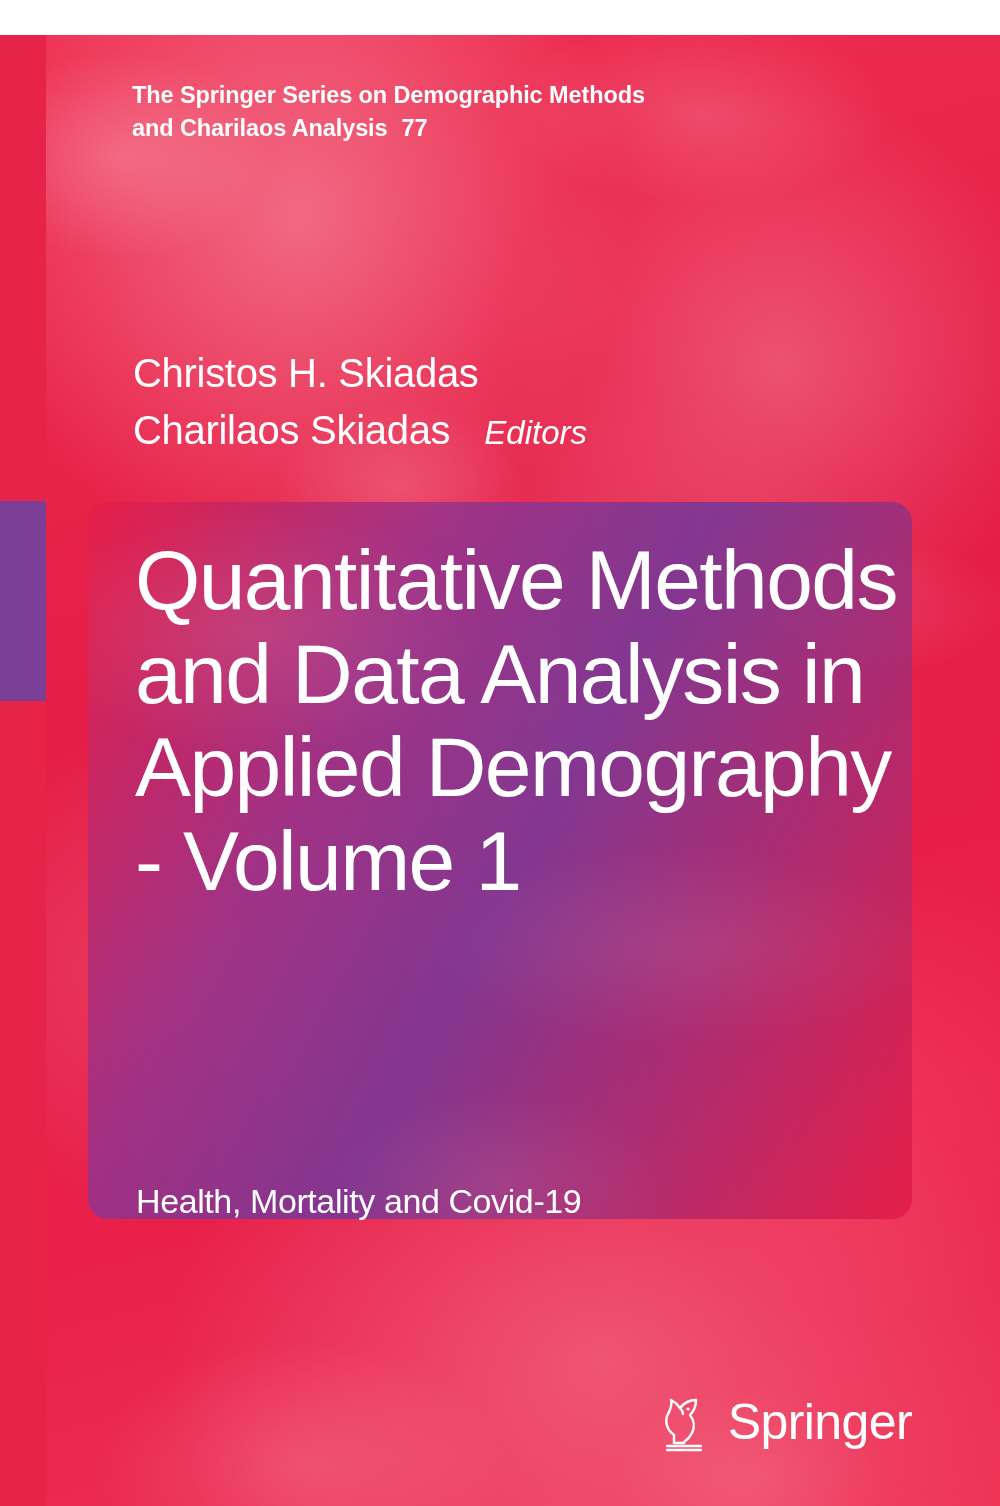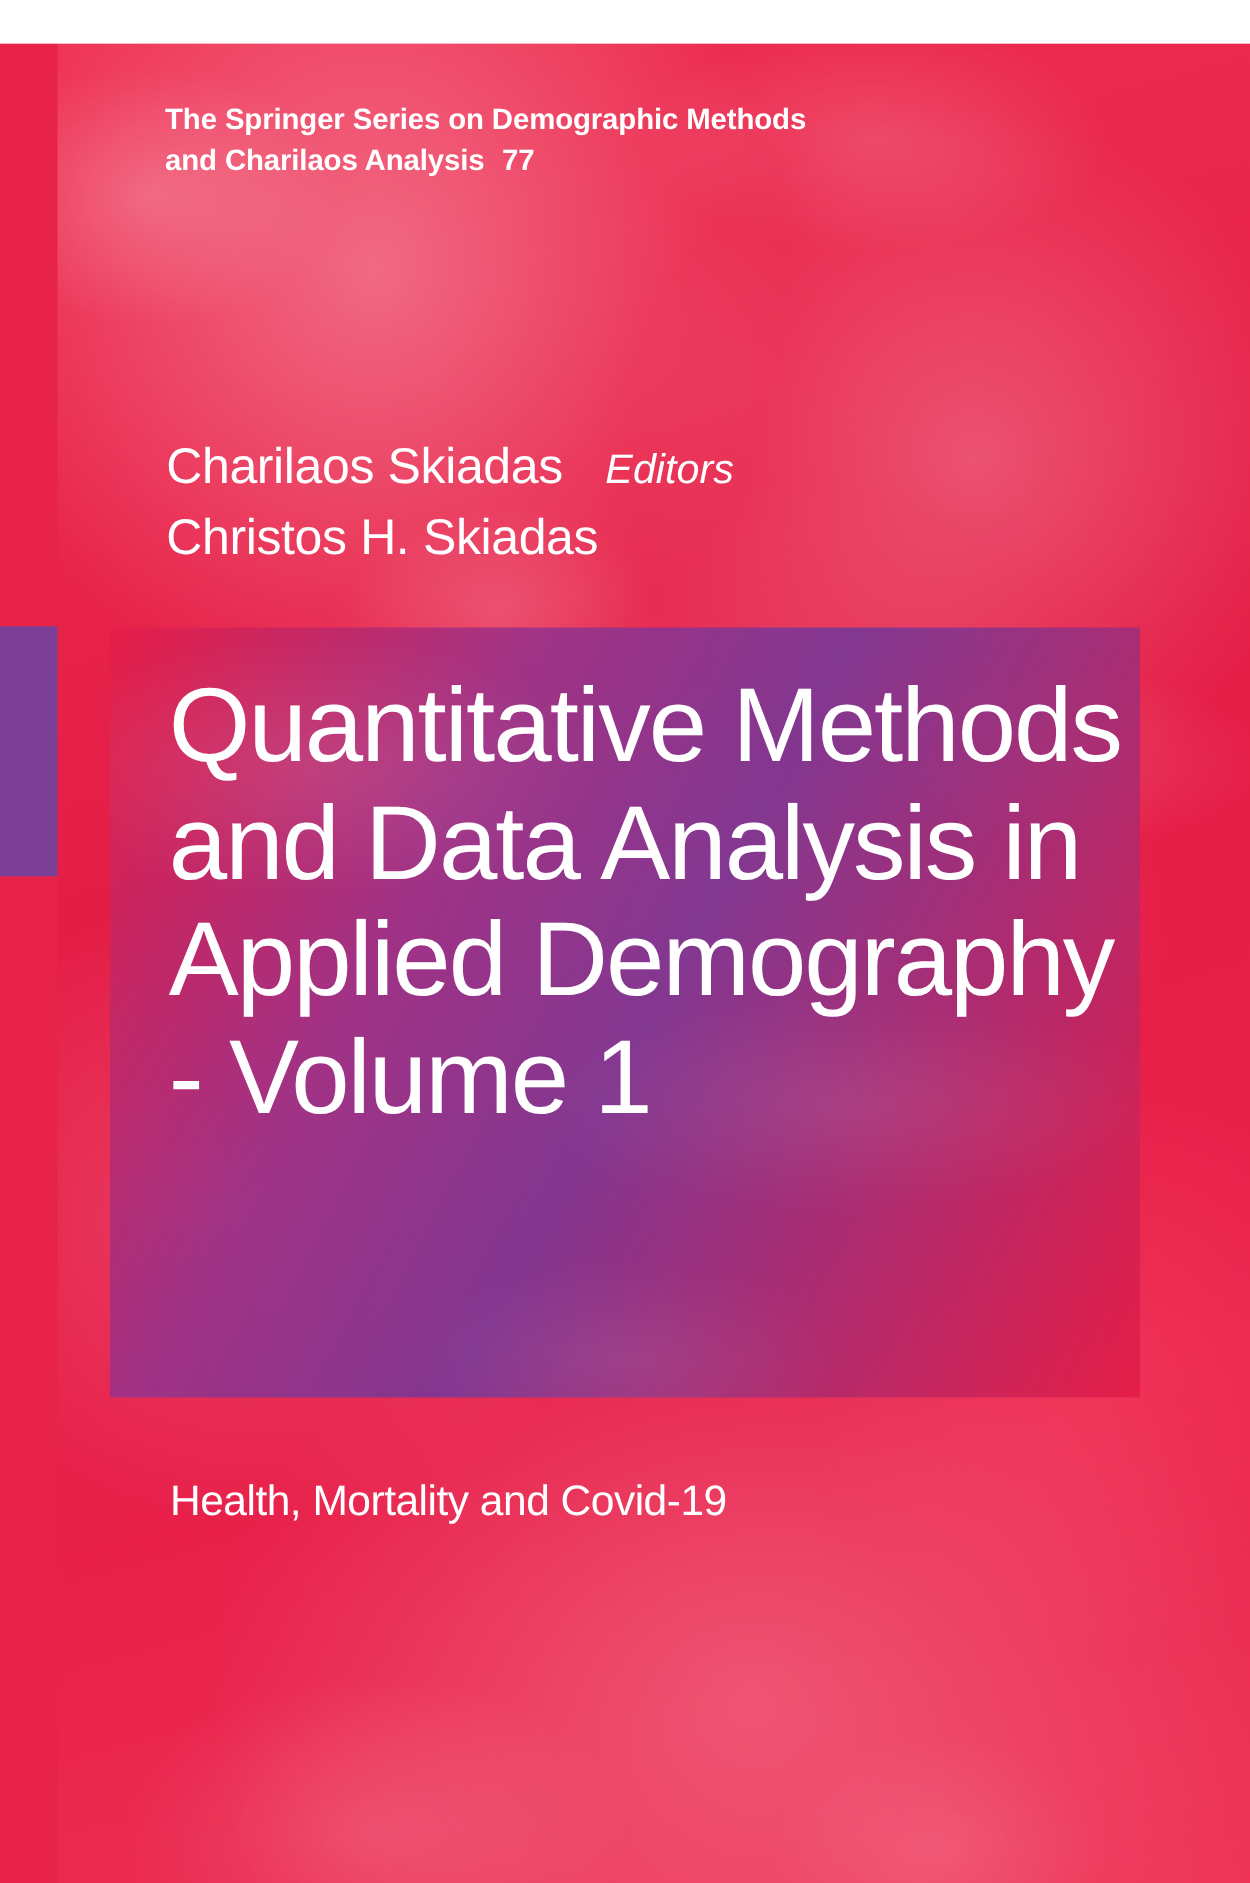--- a/index.html
+++ b/index.html
@@ -92,23 +92,24 @@
     font-size: 33px;
     padding-left: 34px;
     letter-spacing: 0px;
   }
   
   .title-panel {
     position: absolute;
     left: 88px;
     top: 467px;
     width: 824px;
-    height: 616px;
+    height: 717px;
     background:
       linear-gradient(118deg, rgba(230,30,72,0.92) 0%, rgba(151,50,139,0.88) 30%, rgba(120,55,150,0.90) 52%, rgba(160,45,120,0.88) 72%, rgba(228,28,70,0.92) 100%);
+    border-radius: 20px;
   }
   .title-panel .sheen {
     position: absolute;
     inset: 0;
     background:
       radial-gradient(ellipse 40% 25% at 20% 18%, rgba(255,255,255,0.10), rgba(255,255,255,0) 70%),
       radial-gradient(ellipse 45% 20% at 72% 62%, rgba(255,255,255,0.08), rgba(255,255,255,0) 70%),
       radial-gradient(ellipse 30% 18% at 50% 95%, rgba(255,255,255,0.07), rgba(255,255,255,0) 70%);
   }
   .book-title {
@@ -163,24 +164,36 @@
 
   <div class="spine-red"></div>
   <div class="spine-purple"></div>
 
   <div class="series">
     <span>The Springer Series on Demographic Methods</span><br>
     <span>and Charilaos Analysis</span><span class="vol">77</span>
   </div>
 
   <div class="editors">
+    <div class="editor-name">Christos H. Skiadas</div>
     <div class="editor-name"><span>Charilaos Skiadas</span><span class="editors-role">Editors</span></div>
-    <div class="editor-name">Christos H. Skiadas</div>
   </div>
 
   <div class="title-panel">
     <div class="sheen"></div>
     <div class="book-title">Quantitative Methods and Data Analysis in Applied Demography - Volume 1</div>
     <div class="subtitle">Health, Mortality and Covid-19</div>
   </div>
 
+  <div class="springer">
+    <svg class="springer-mark" viewBox="0 0 60 62" aria-hidden="true">
+      <g fill="none" stroke="#ffffff" stroke-width="2.4" stroke-linejoin="round" stroke-linecap="round">
+        <path d="M20 52 L20 44 C12 38 10 29 15 21 C17 17 18 13 17 9 C21 11 24 14 26 17 C30 12 36 9 42 9 C42 15 40 20 36 24 C40 29 41 36 38 42 C36 46 33 49 30 51 L30 52 Z"></path>
+        <path d="M26 17 C28 19 29 21 29 23"></path>
+        <circle cx="34" cy="18" r="1.6" fill="#ffffff" stroke="none"></circle>
+        <path d="M13 55 L47 55"></path>
+        <path d="M13 59 L47 59"></path>
+      </g>
+    </svg>
+    <div class="springer-word">Springer</div>
+  </div>
 
 </div>
 
 </body></html>

